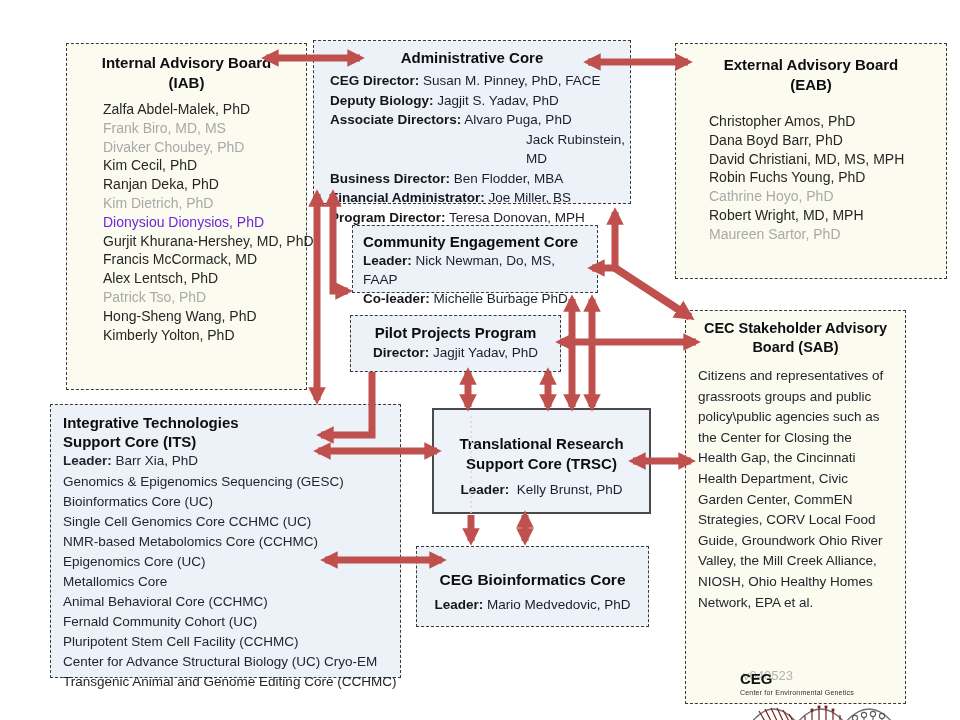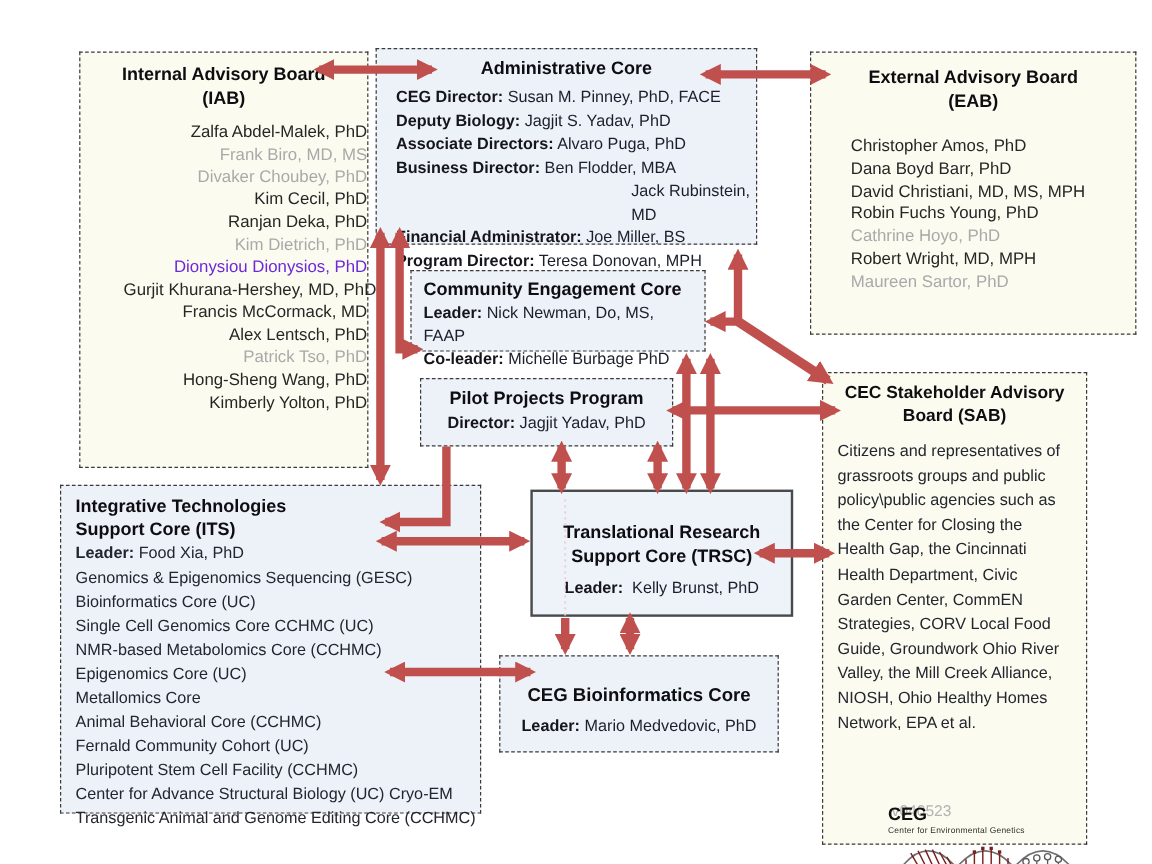--- a/index.html
+++ b/index.html
@@ -19,33 +19,33 @@
   .lead    { font-size:13.5px; line-height:19px; color:#1c1f2b; }
   .person  { font-size:14px; line-height:18.8px; color:#262626; white-space:nowrap; }
   .item    { font-size:13.5px; line-height:20px; color:#23262e; white-space:nowrap; }
   .shade-light  { color:#a9a9a9; }
   .shade-medium { color:#6d28d9; }
   .indent { padding-left:196px; }
   .center { text-align:center; }
 
   
   #iab   { left:50px;  top:43px;  width:241px; height:347px; padding-top:9px;margin-left:16px; }
-  #iab .names { margin-top:7px; padding-left:36px;text-align:right; }
+  #iab .names { margin-top:7px; padding-left:36px; }
   #admin { left:313px; top:40px;  width:318px; height:164px; padding-top:7px; }
   #admin .lines { padding-left:16px; margin-top:3px; }
   #eab   { left:675px; top:43px;  width:272px; height:236px; padding-top:11px; }
   #eab .names { margin-top:17px; padding-left:33px; }
-  #cec   { left:342px; top:225px; width:246px; height:68px; padding:6px 10px; }
+  #cec   { left:352px; top:225px; width:246px; height:68px; padding:6px 10px; }
   #pilot { left:350px; top:315px; width:211px; height:57px; padding-top:7px; }
   #sab   { left:685px; top:310px; width:221px; height:394px; padding:8px 12px; }
   #sab .title { font-size:14.5px; line-height:19px; }
   #sab .body  { margin-top:9px; font-size:13.5px; line-height:20.6px; color:#23262e; }
   #its   { left:50px;  top:404px; width:351px; height:274px; padding:8px 12px; }
   #its .items { margin-top:1px; }
-  #trsc  { left:442px; top:408px; width:219px; height:106px; padding-top:24px; }
+  #trsc  { left:432px; top:408px; width:219px; height:106px; padding-top:24px; }
   #bio   { left:416px; top:546px; width:233px; height:81px; padding-top:23px; }
   #bio .title { font-size:15.5px; }
 
   .arrow-layer { position:absolute; left:0; top:0; pointer-events:none; }
 
   
   .version { position:absolute; left:743px; top:668px; font-size:13px; color:#b3b3b3; }
   .logo { position:absolute; left:740px; top:622px; width:165px; text-align:left; color:#101010;margin-top:48px; }
   .logo .acronym { font-weight:bold; font-size:15px; line-height:18px; }
   .logo .name    { font-size:7px; line-height:9px; color:#33302b; letter-spacing:.2px; }
@@ -76,22 +76,22 @@
         <div class="person shade-dark">Kimberly Yolton, PhD</div>
       </div>
   </div>
 
   <div id="admin" class="box bg-blue">
     <div class="title">Administrative Core</div>
     <div class="lines">
       <div class="line"><b>CEG Director:</b> <span>Susan M. Pinney, PhD, FACE</span></div>
       <div class="line"><b>Deputy Biology:</b> <span>Jagjit S. Yadav, PhD</span></div>
       <div class="line"><b>Associate Directors:</b>  <span>Alvaro Puga, PhD</span></div>
+      <div class="line indent"><span>Jack Rubinstein, MD</span></div>
       <div class="line"><b>Business Director:</b> <span>Ben Flodder, MBA</span></div>
-      <div class="line indent"><span>Jack Rubinstein, MD</span></div>
       <div class="line"><b>Financial Administrator:</b> <span>Joe Miller, BS</span></div>
       <div class="line"><b>Program Director:</b> <span>Teresa Donovan, MPH</span></div>
     </div>
   </div>
 
   <div id="eab" class="box bg-cream">
     <div class="title">External Advisory Board</div>
     <div class="title">(EAB)</div>
     <div class="names">
 
@@ -117,21 +117,21 @@
   </div>
 
   <div id="sab" class="box bg-cream">
     <div class="title">CEC Stakeholder Advisory Board (SAB)</div>
     <div class="body">Citizens and representatives of grassroots groups and public policy\public agencies such as the Center for Closing the Health Gap, the Cincinnati Health Department, Civic Garden Center, CommEN Strategies, CORV Local Food Guide, Groundwork Ohio River Valley, the Mill Creek Alliance,  NIOSH, Ohio Healthy Homes Network, EPA et al.</div>
   </div>
 
   <div id="its" class="box bg-blue">
     <div class="title-left">Integrative Technologies</div>
     <div class="title-left">Support Core (ITS)</div>
-    <div class="item"><b>Leader:</b> <span>Food Xia, PhD</span></div>
+    <div class="item"><b>Leader:</b> <span>Barr Xia, PhD</span></div>
     <div class="items">
 
     <div class="item">Genomics &amp; Epigenomics Sequencing  (GESC)</div>
         <div class="item">Bioinformatics Core  (UC)</div>
         <div class="item">Single Cell Genomics Core CCHMC (UC)</div>
         <div class="item">NMR-based Metabolomics Core (CCHMC)</div>
         <div class="item">Epigenomics Core (UC)</div>
         <div class="item">Metallomics Core</div>
         <div class="item">Animal Behavioral Core (CCHMC)</div>
         <div class="item">Fernald Community Cohort (UC)</div>

